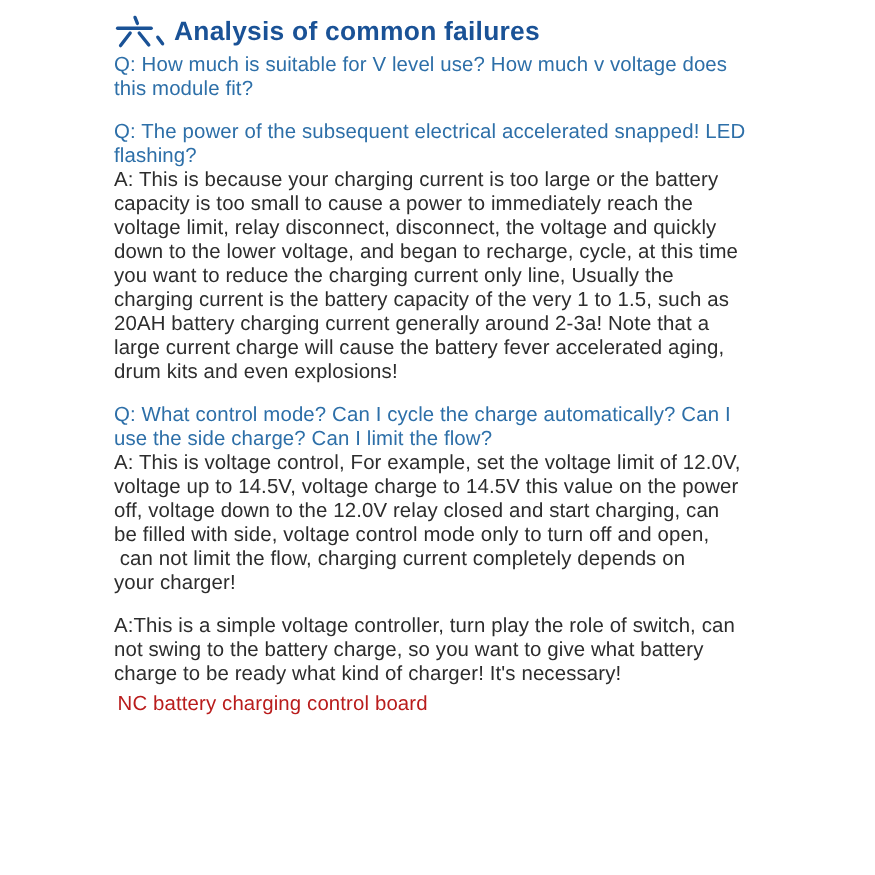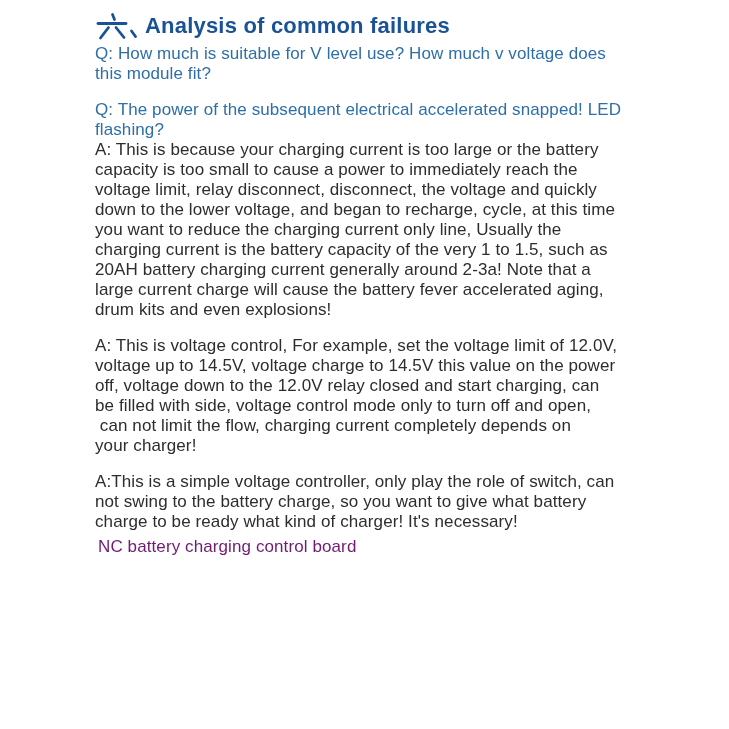--- a/index.html
+++ b/index.html
@@ -41,21 +41,21 @@
     font-size: 17px;
     line-height: 20px;
     white-space: pre-wrap;
     letter-spacing: 0.1px;
   }
   .question { color: #2d6fa8; }
   .answer   { color: #2d2d2d; }
   .qa { margin-top: 16px; }
   .qa.first { margin-top: 2px; }
   .footer-line {
-    color: #701a75;
+    color: #b91c1c;
     margin-top: 5px;
     padding-left: 3px;
   }
 </style>
 </head>
 <body>
 
 <div class="page">
 
   <div class="title-row">
@@ -86,29 +86,31 @@
 voltage limit, relay disconnect, disconnect, the voltage and quickly
 down to the lower voltage, and began to recharge, cycle, at this time
 you want to reduce the charging current only line, Usually the
 charging current is the battery capacity of the very 1 to 1.5, such as
 20AH battery charging current generally around 2-3a! Note that a
 large current charge will cause the battery fever accelerated aging,
 drum kits and even explosions!</div>
   </section>
 
   <section class="qa">
+    <div class="question">Q: What control mode? Can I cycle the charge automatically? Can I
+use the side charge? Can I limit the flow?</div>
     <div class="answer">A: This is voltage control, For example, set the voltage limit of 12.0V,
 voltage up to 14.5V, voltage charge to 14.5V this value on the power
 off, voltage down to the 12.0V relay closed and start charging, can
 be filled with side, voltage control mode only to turn off and open,
  can not limit the flow, charging current completely depends on
 your charger!</div>
   </section>
 
   <section class="qa">
-    <div class="answer">A:This is a simple voltage controller, only play the role of switch, can
+    <div class="answer">A:This is a simple voltage controller, turn play the role of switch, can
 not swing to the battery charge, so you want to give what battery
 charge to be ready what kind of charger! It's necessary!</div>
   </section>
 
   <div class="footer-line">NC battery charging control board</div>
 
 </div>
 
 </body></html>

